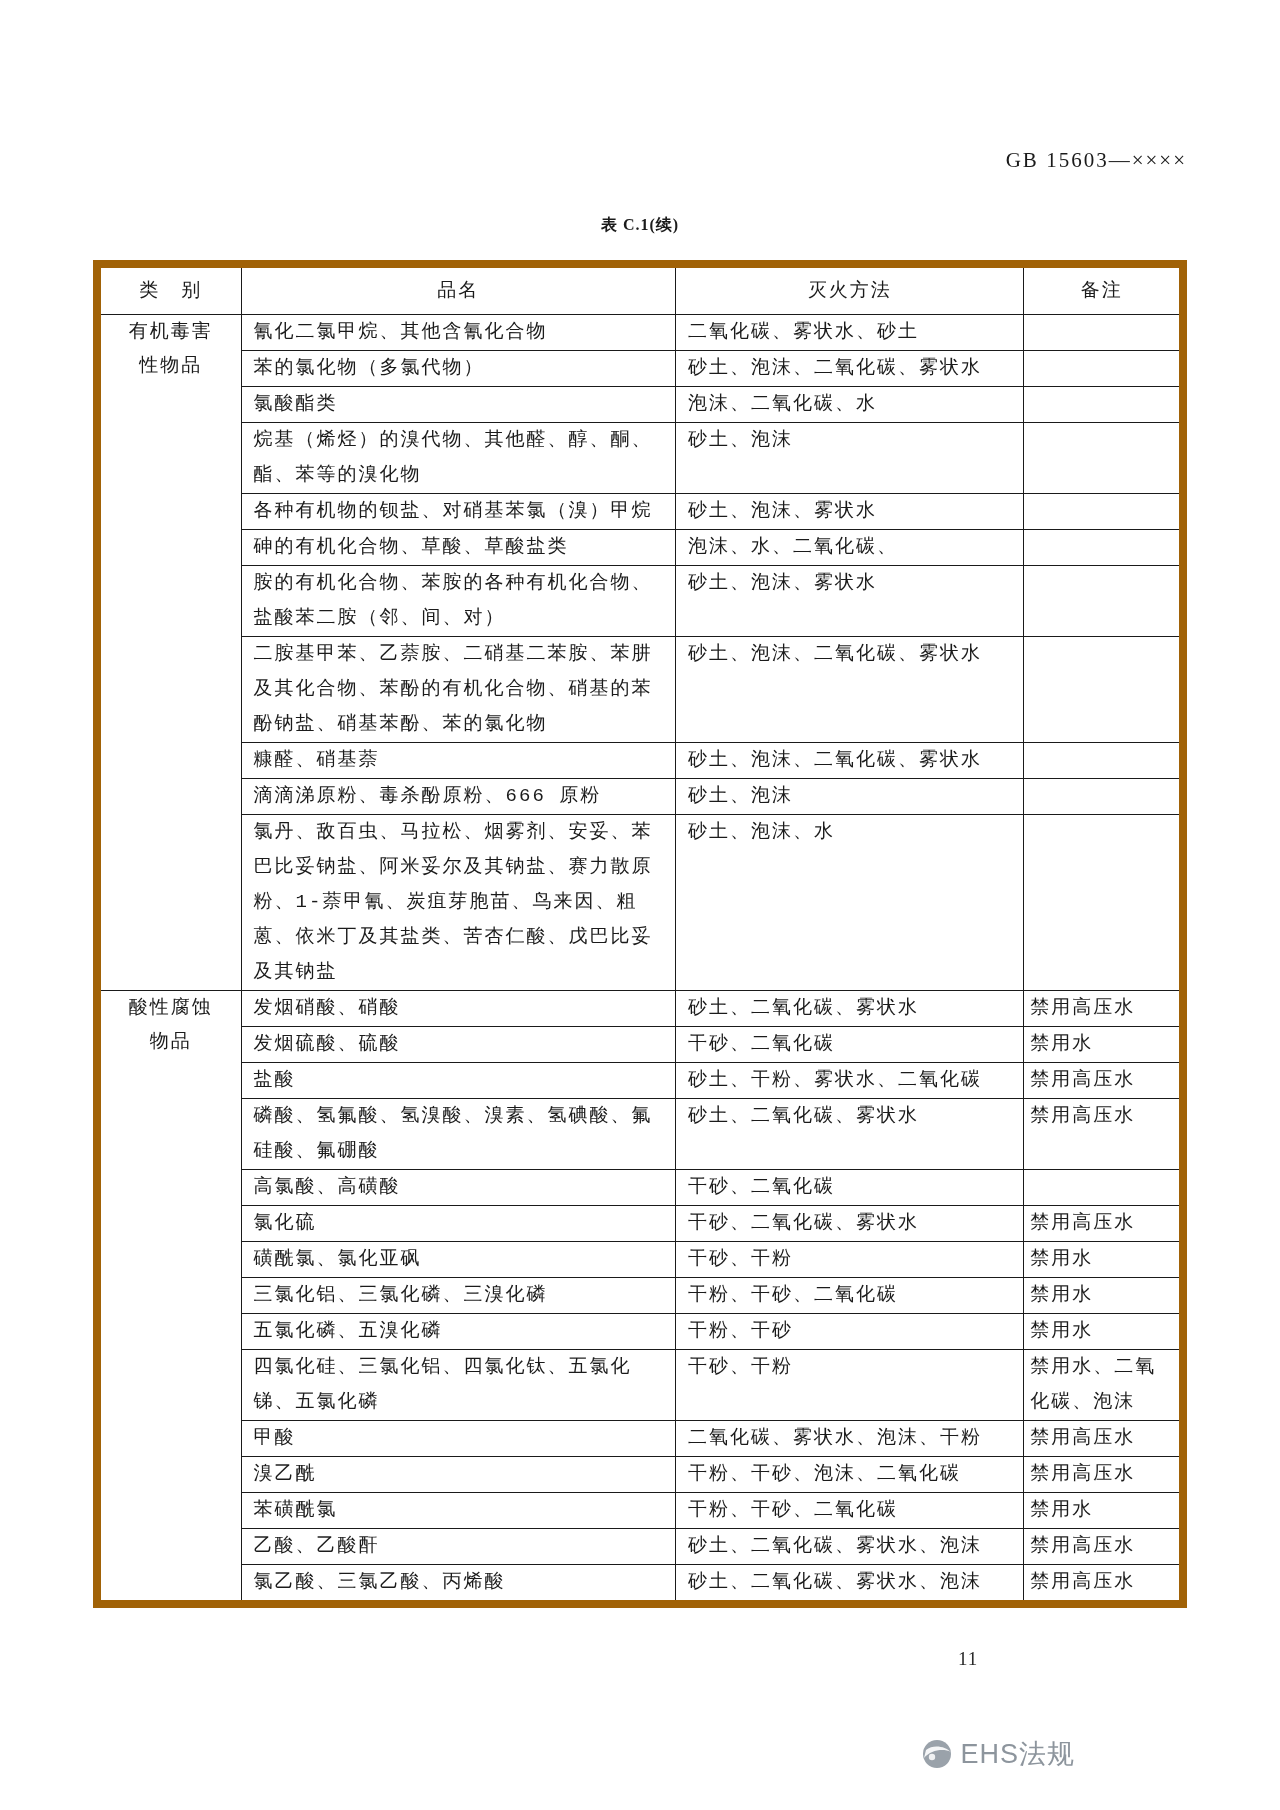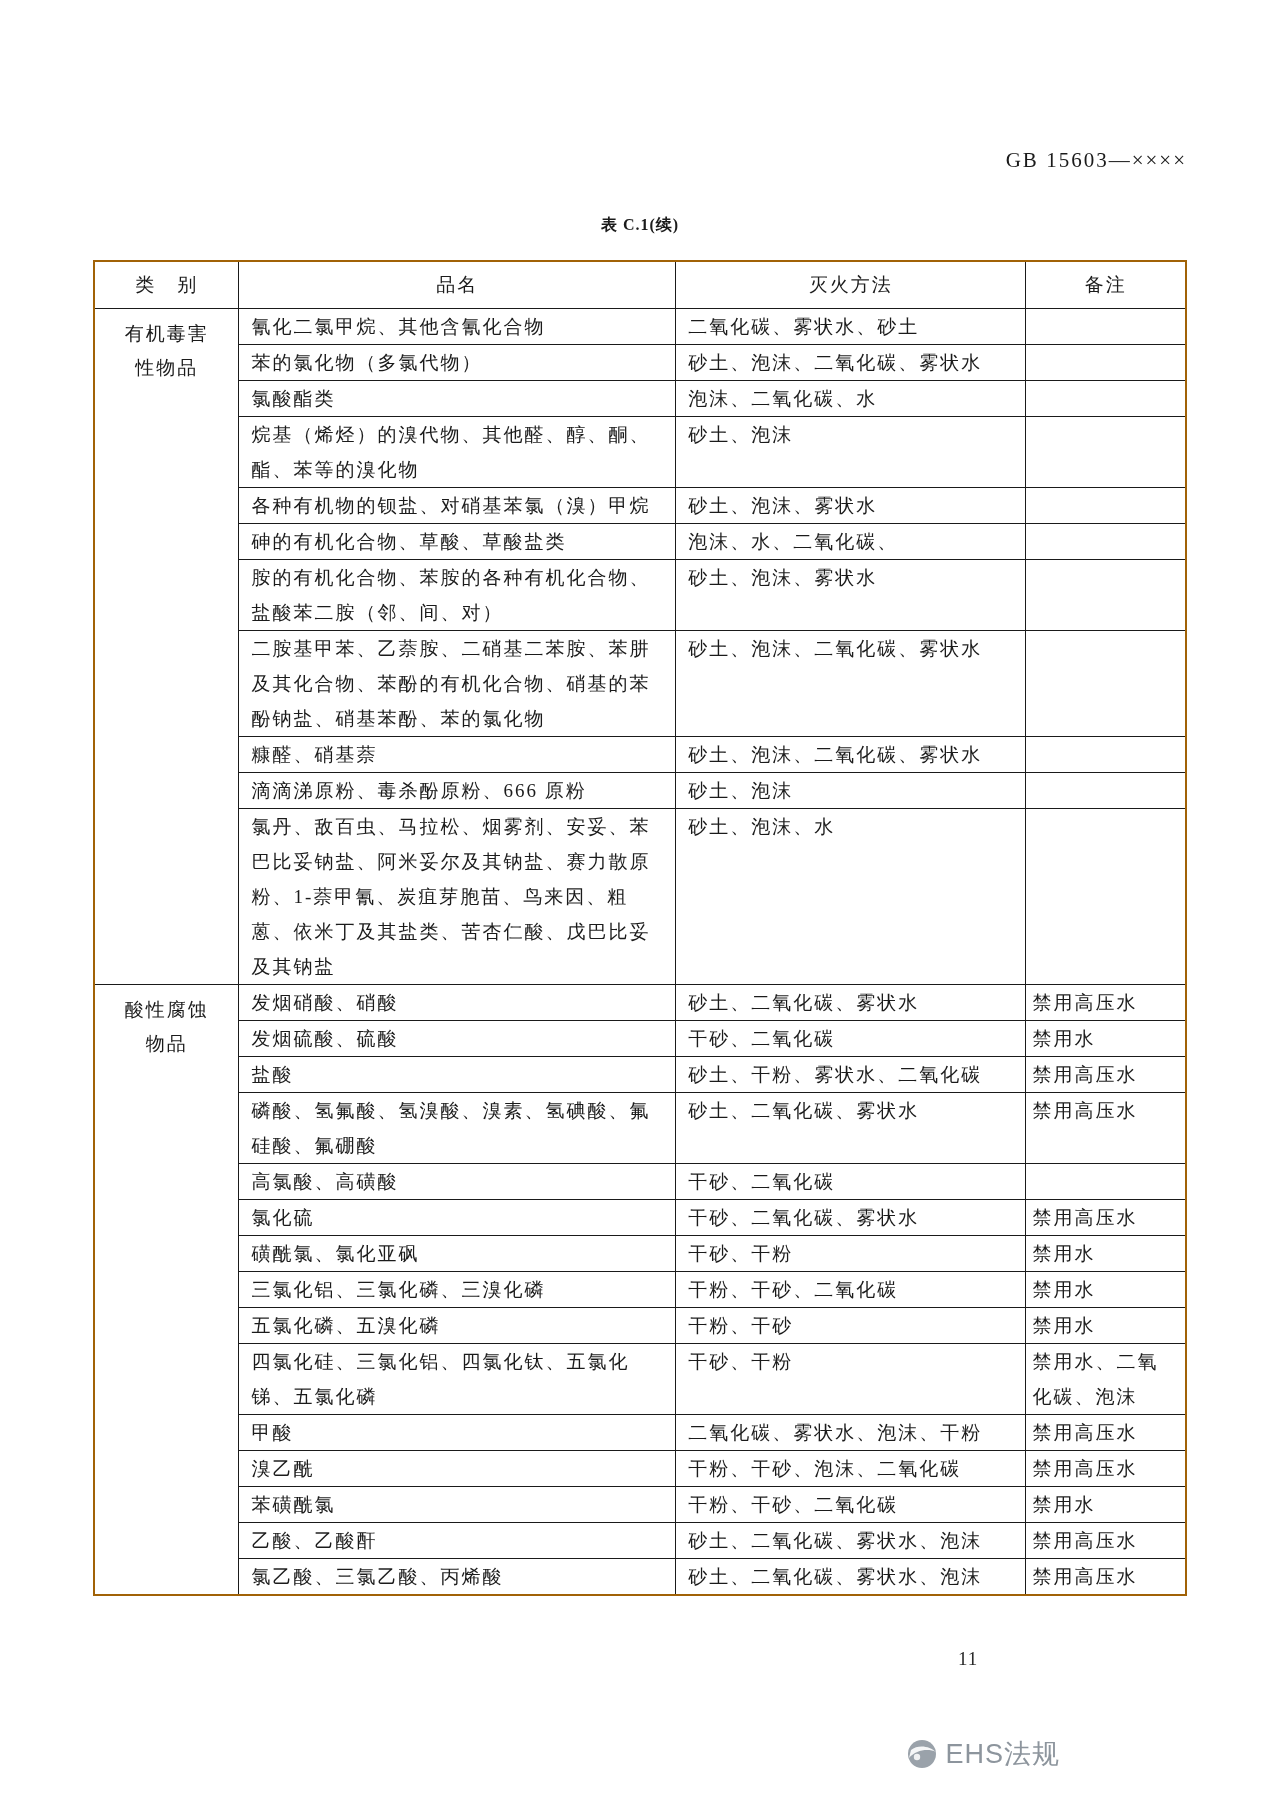--- a/index.html
+++ b/index.html
@@ -24,21 +24,22 @@
     font-size:16px;
     font-weight:bold;
     margin-top:42px;
     margin-bottom:24px;
     letter-spacing:1px;
   }
   table.main {
     width:100%;
     border-collapse:collapse;
     table-layout:fixed;
-    border:2px solid #a16207;
+    border:8px solid #a16207;
+    font-family:Liberation Mono, monospace;
   }
   table.main th, table.main td {
     border:1px solid #1a1a1a;
     font-size:19px;
     font-weight:normal;
     letter-spacing:2px;
     word-break:break-all;
     line-height:35px;
     vertical-align:top;
   }
@@ -49,34 +50,34 @@
     text-align:center;
     padding:0 8px;
   }
   th.col-name { text-align:left; padding-left:12px; }
   td.td-name   { text-align:left;  padding:0 12px; }
   td.td-method { text-align:left;  padding:0 12px; }
   td.td-remark { padding:0 6px; }
   td.cat-cell {
     text-align:center;
     vertical-align:middle;
-    padding:8px 4px;
+    padding:0 4px;
   }
   td.cat-cell div { line-height:34px; }
   .page-number {
     position:absolute;
     left:958px; top:1630px;
     font-size:19px;
     color:#2a2a2a;
     letter-spacing:1px;
     margin-top:18px;
   }
   .watermark {
     position:absolute;
-    top:1736px; right:220px;
+    top:1736px; right:205px;
     display:flex; align-items:center; gap:7px;
     color:#8d959d;
     font-size:27px;
     letter-spacing:1px;
     font-family:"Liberation Sans","DejaVu Sans",sans-serif;
   }
   .watermark svg { display:block; }
 </style>
 </head>
 <body>

